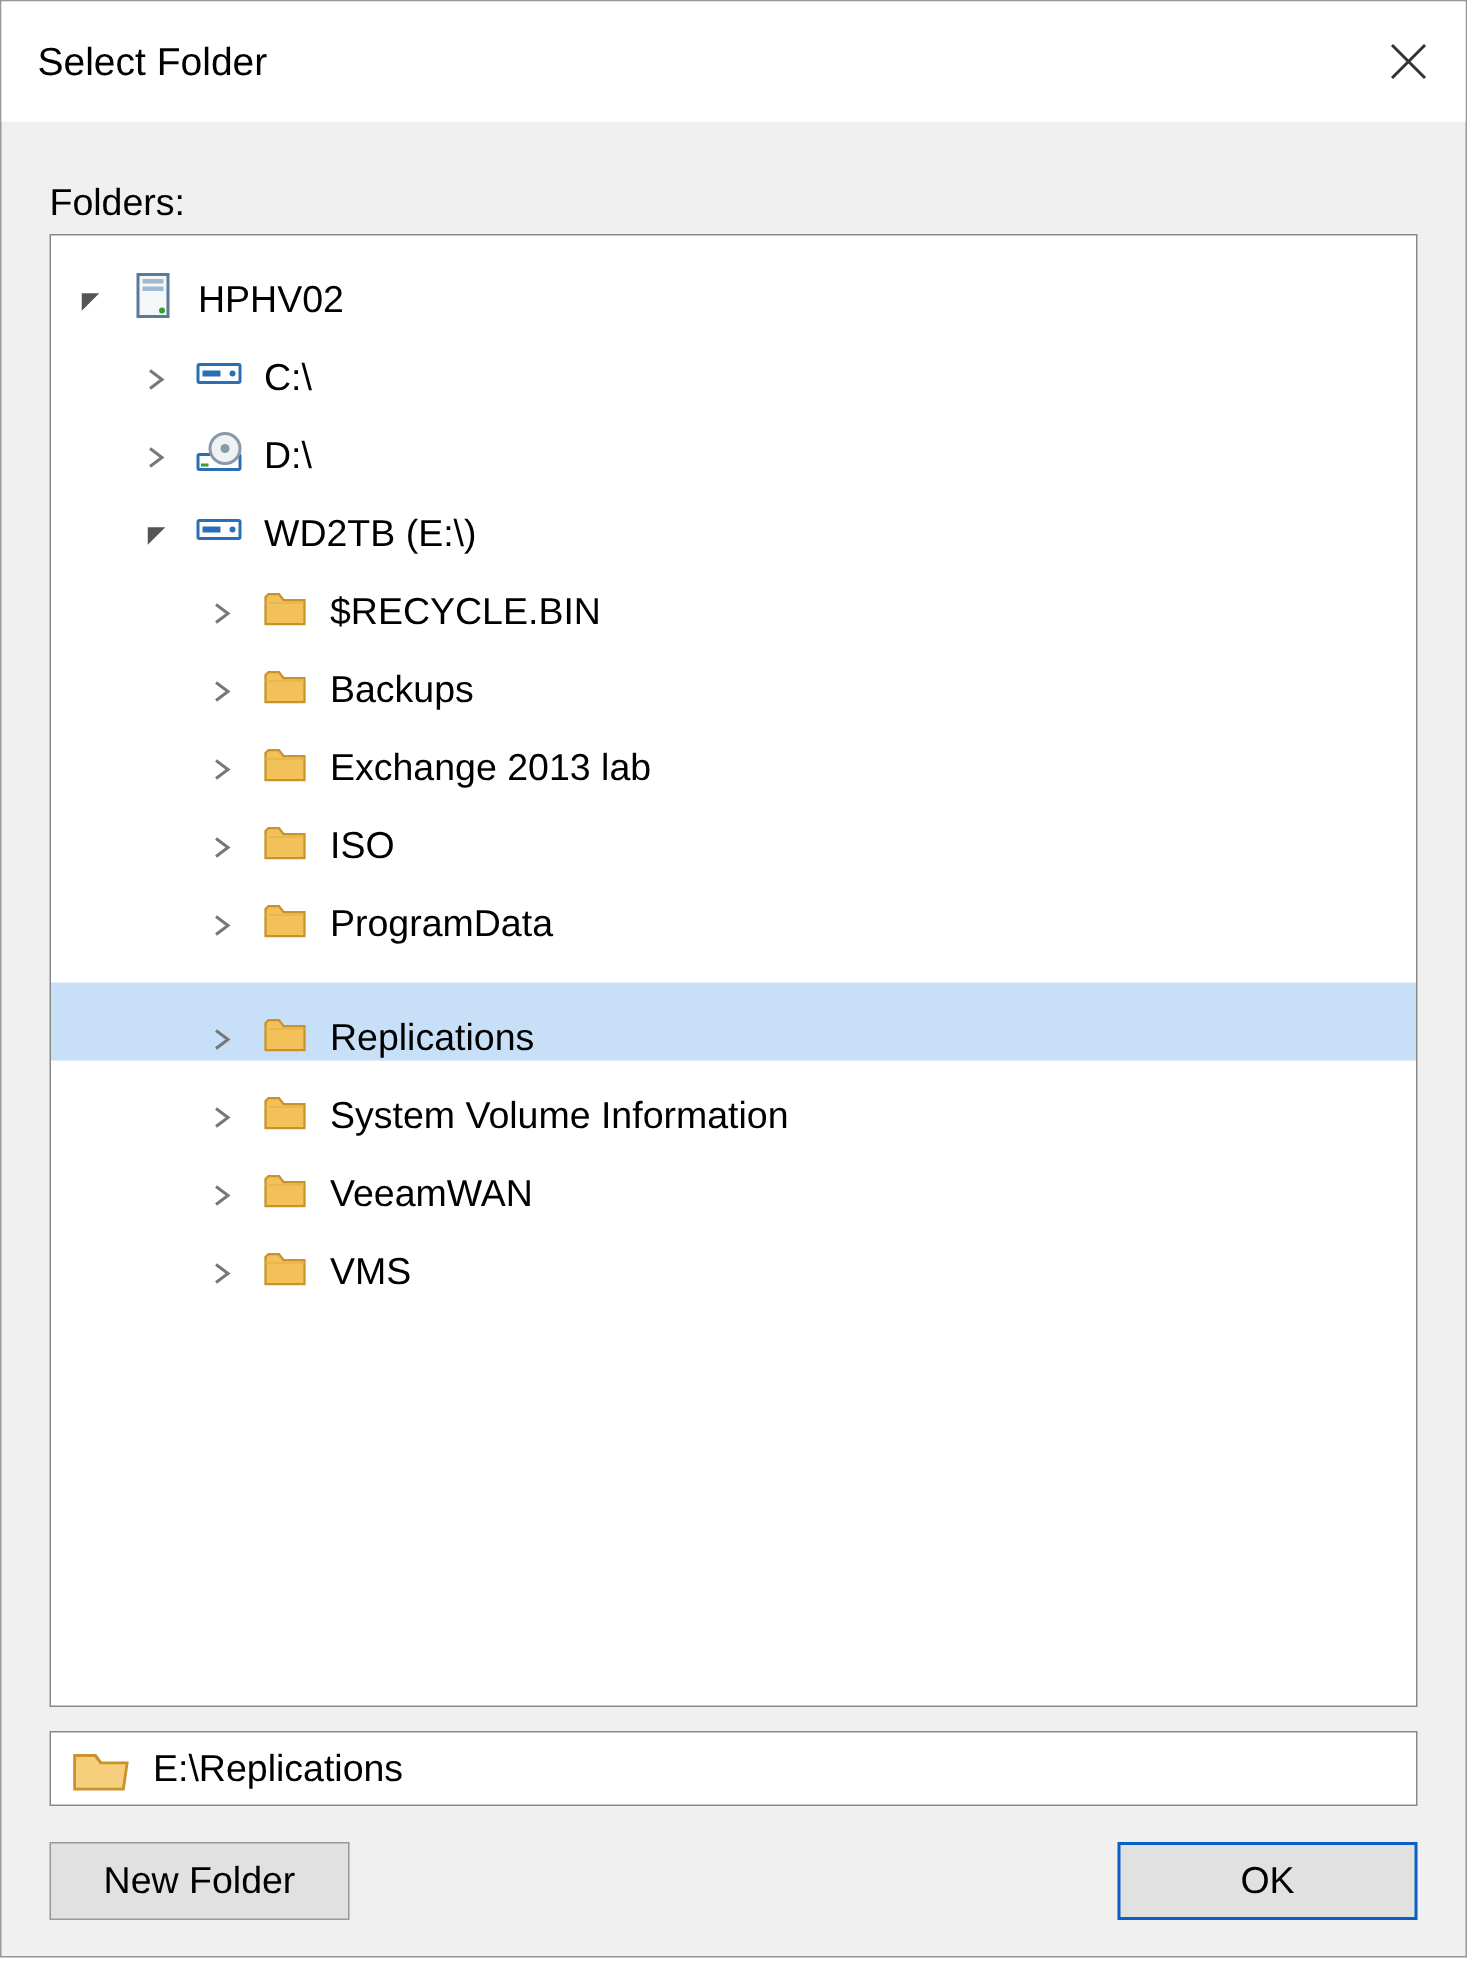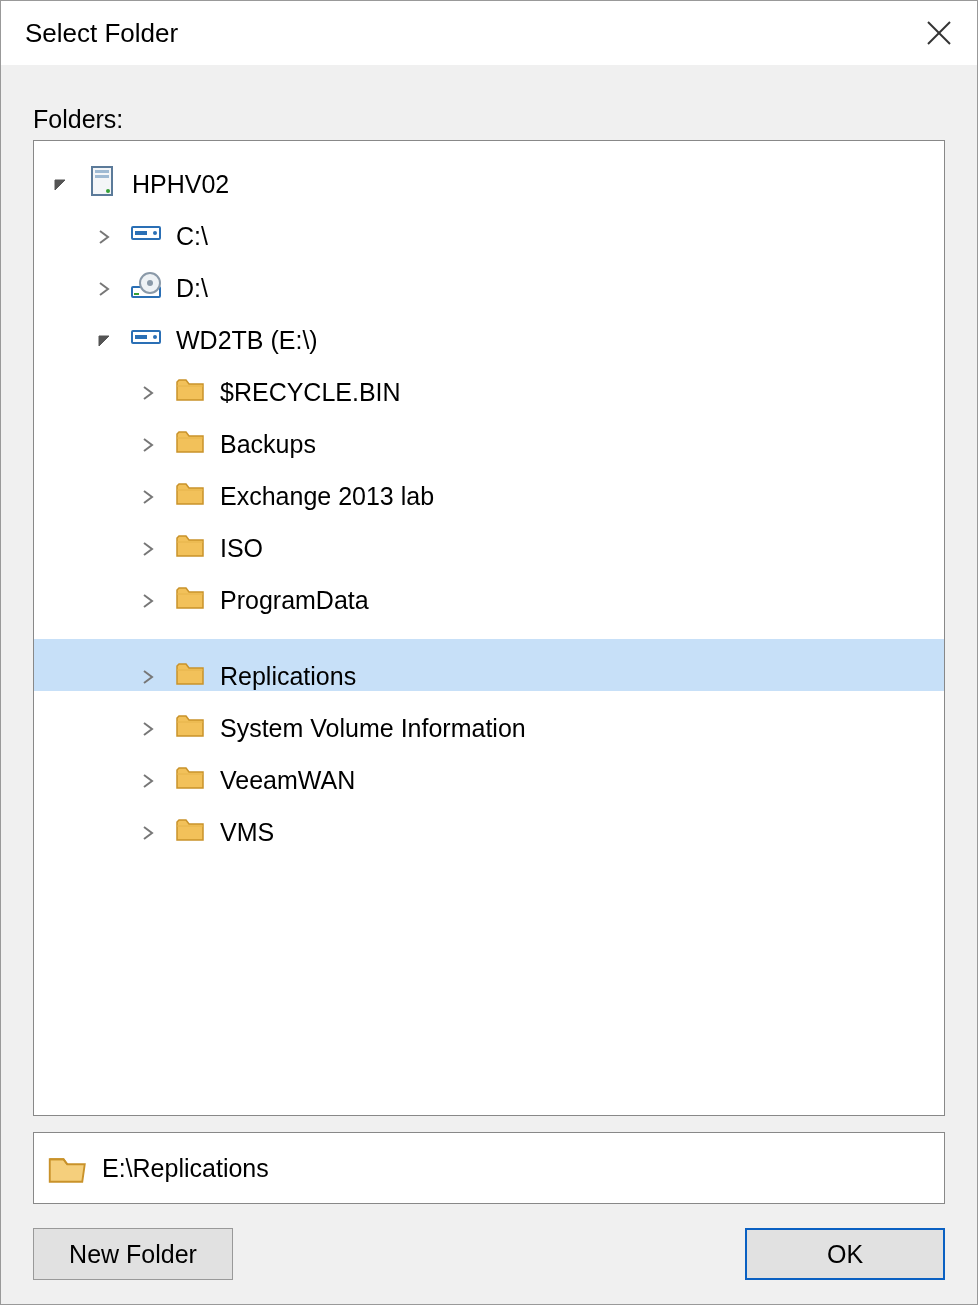--- a/index.html
+++ b/index.html
@@ -15,21 +15,21 @@
   .window {
     width: 978px; height: 1305px;
     border: 1px solid #999;
     background: #f0f0f0;
     display: flex;
     flex-direction: column;
   }
   .titlebar {
     display: flex;
     align-items: center;
-    height: 64px;
+    height: 80px;
     padding: 0 8px 0 24px;
     background: #fff;
   }
   .titlebar .title {
     flex: 1;
     font-size: 26px;
   }
   .close-btn {
     width: 60px; height: 60px;
     display: flex; align-items: center; justify-content: center;
@@ -77,21 +77,21 @@
     align-items: center; justify-content: center;
     margin-right: 12px;
   }
   .node-icon svg { width: 32px; height: 32px; }
   .node-label { font-size: 25px; }
 
   .path-box {
     margin-top: 16px;
     border: 1px solid #888;
     background: #fff;
-    height: 72px;
+    height: 50px;
     display: flex;
     align-items: center;
     padding: 0 10px;
   }
   .path-box .node-icon {
     width: 44px; height: 44px;
     margin-right: 14px;
   }
   .path-box .node-icon svg { width: 40px; height: 40px; }
   .path-text { font-size: 25px; }

